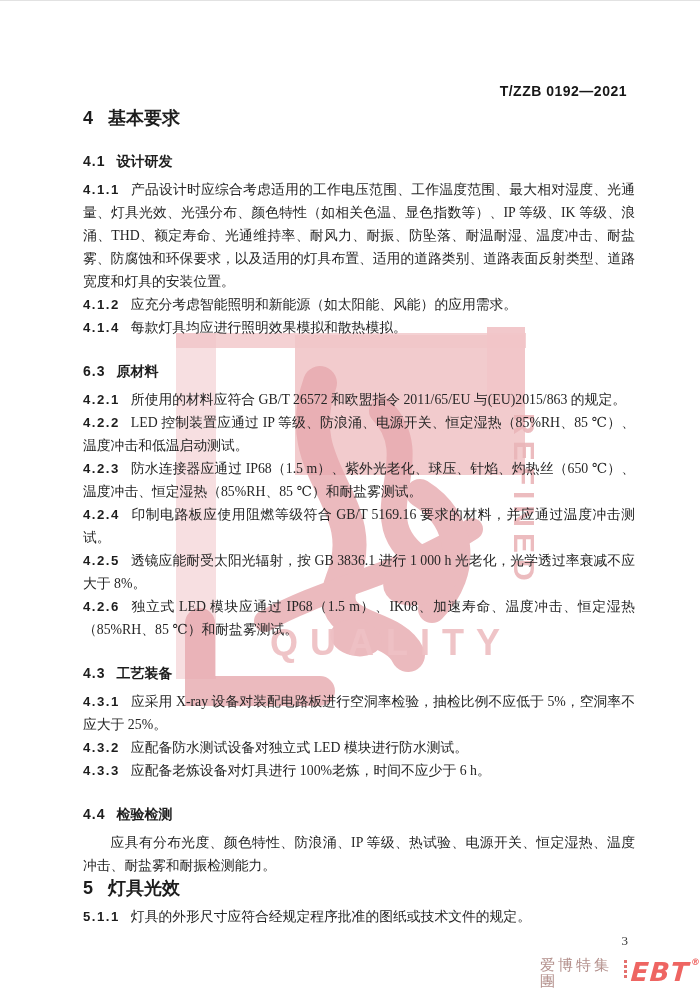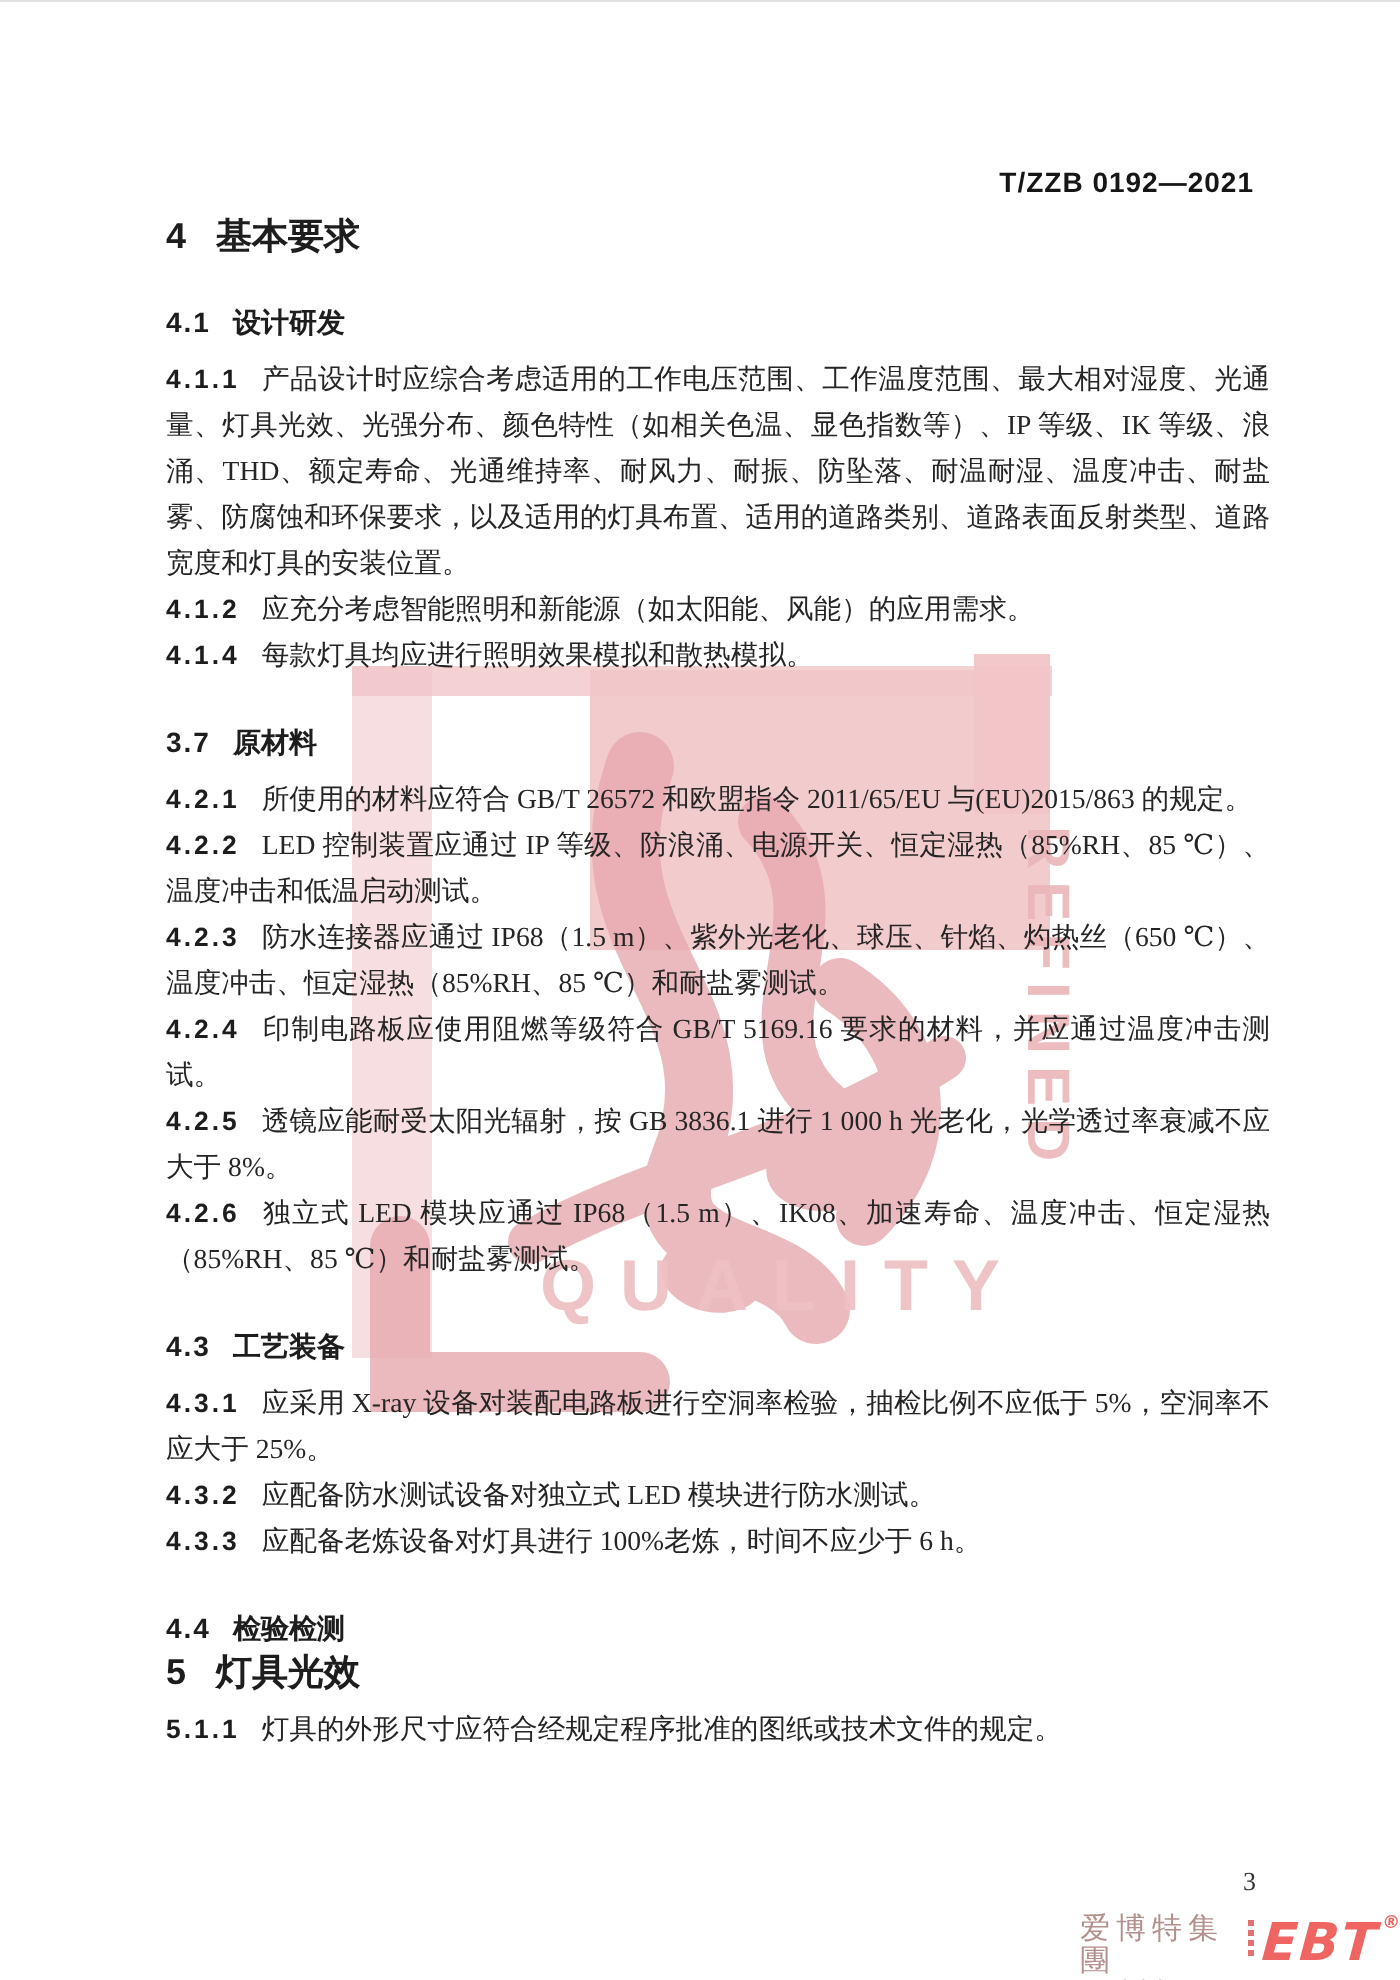--- a/index.html
+++ b/index.html
@@ -130,39 +130,40 @@
     </h1>
 
     <h2 class="sub">
       <span class="hnum">4.1</span><span>设计研发</span>
     </h2>
     <p class="clause first"><span class="cnum">4.1.1</span><span>产品设计时应综合考虑适用的工作电压范围、工作温度范围、最大相对湿度、光通量、灯具光效、光强分布、颜色特性（如相关色温、显色指数等）、IP 等级、IK 等级、浪涌、THD、额定寿命、光通维持率、耐风力、耐振、防坠落、耐温耐湿、温度冲击、耐盐雾、防腐蚀和环保要求，以及适用的灯具布置、适用的道路类别、道路表面反射类型、道路宽度和灯具的安装位置。</span></p>
     <p class="clause"><span class="cnum">4.1.2</span><span>应充分考虑智能照明和新能源（如太阳能、风能）的应用需求。</span></p>
     <p class="clause"><span class="cnum">4.1.4</span><span>每款灯具均应进行照明效果模拟和散热模拟。</span></p>
 
     <h2 class="sub gap-sub">
-      <span class="hnum">3.7</span><span>原材料</span>
+      <span class="hnum">6.3</span><span>原材料</span>
     </h2>
     <p class="clause first"><span class="cnum">4.2.1</span><span>所使用的材料应符合 GB/T 26572 和欧盟指令 2011/65/EU 与(EU)2015/863 的规定。</span></p>
     <p class="clause"><span class="cnum">4.2.2</span><span>LED 控制装置应通过 IP 等级、防浪涌、电源开关、恒定湿热（85%RH、85 ℃）、温度冲击和低温启动测试。</span></p>
     <p class="clause"><span class="cnum">4.2.3</span><span>防水连接器应通过 IP68（1.5 m）、紫外光老化、球压、针焰、灼热丝（650 ℃）、温度冲击、恒定湿热（85%RH、85 ℃）和耐盐雾测试。</span></p>
     <p class="clause"><span class="cnum">4.2.4</span><span>印制电路板应使用阻燃等级符合 GB/T 5169.16 要求的材料，并应通过温度冲击测试。</span></p>
     <p class="clause"><span class="cnum">4.2.5</span><span>透镜应能耐受太阳光辐射，按 GB 3836.1 进行 1 000 h 光老化，光学透过率衰减不应大于 8%。</span></p>
     <p class="clause"><span class="cnum">4.2.6</span><span>独立式 LED 模块应通过 IP68（1.5 m）、IK08、加速寿命、温度冲击、恒定湿热（85%RH、85 ℃）和耐盐雾测试。</span></p>
 
     <h2 class="sub gap-sub">
       <span class="hnum">4.3</span><span>工艺装备</span>
     </h2>
     <p class="clause first"><span class="cnum">4.3.1</span><span>应采用 X-ray 设备对装配电路板进行空洞率检验，抽检比例不应低于 5%，空洞率不应大于 25%。</span></p>
     <p class="clause"><span class="cnum">4.3.2</span><span>应配备防水测试设备对独立式 LED 模块进行防水测试。</span></p>
     <p class="clause"><span class="cnum">4.3.3</span><span>应配备老炼设备对灯具进行 100%老炼，时间不应少于 6 h。</span></p>
 
     <h2 class="sub gap-sub">
       <span class="hnum">4.4</span><span>检验检测</span>
     </h2>
+    <p class="plain">应具有分布光度、颜色特性、防浪涌、IP 等级、热试验、电源开关、恒定湿热、温度冲击、耐盐雾和耐振检测能力。</p>
 
     <h1 class="sec gap-sec">
       <span class="hnum">5</span><span>灯具光效</span>
     </h1>
 
     <p class="clause first"><span class="cnum">5.1.1</span><span>灯具的外形尺寸应符合经规定程序批准的图纸或技术文件的规定。</span></p>
 
   </div>
 
   <div class="page-no">3</div>

